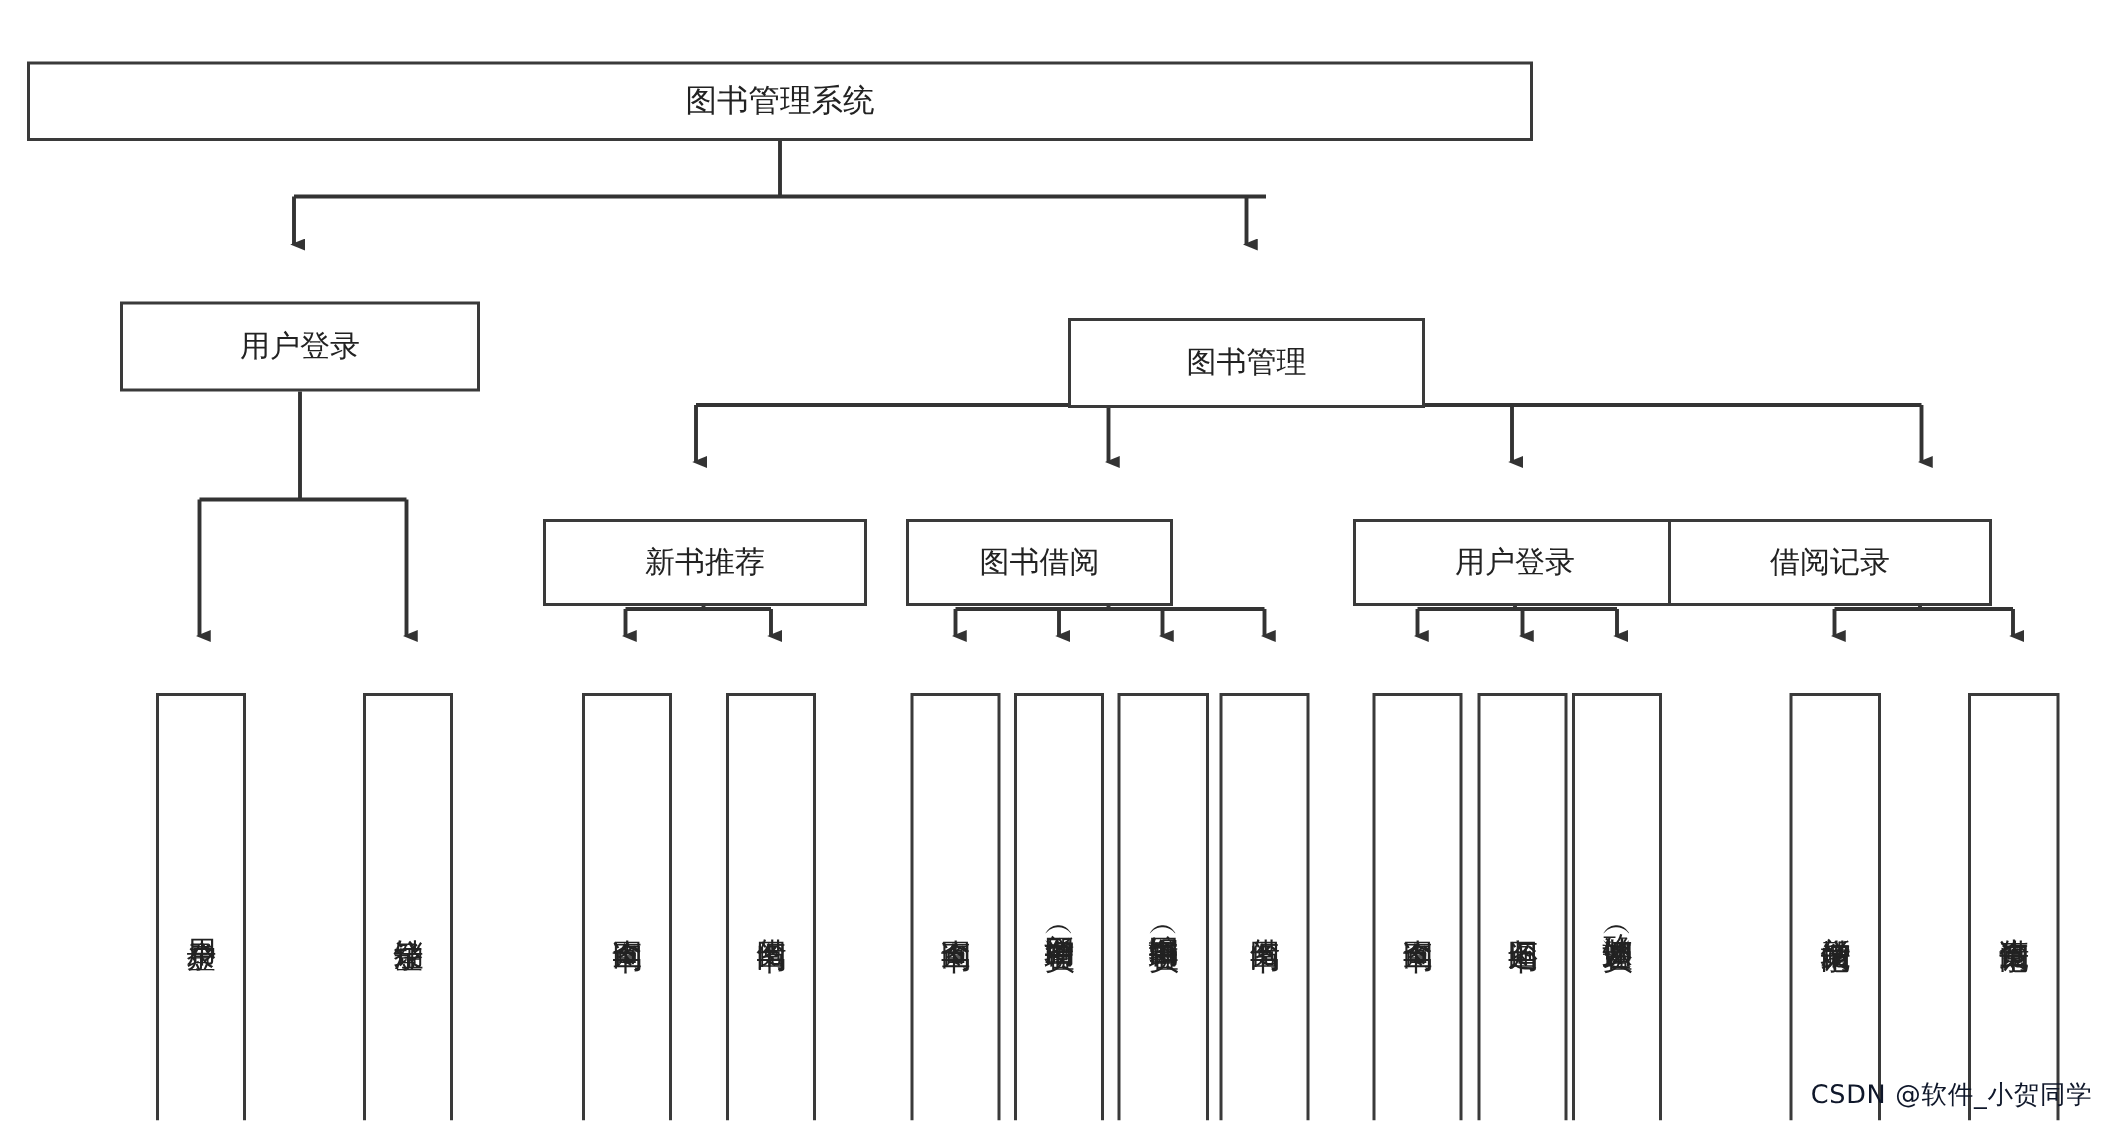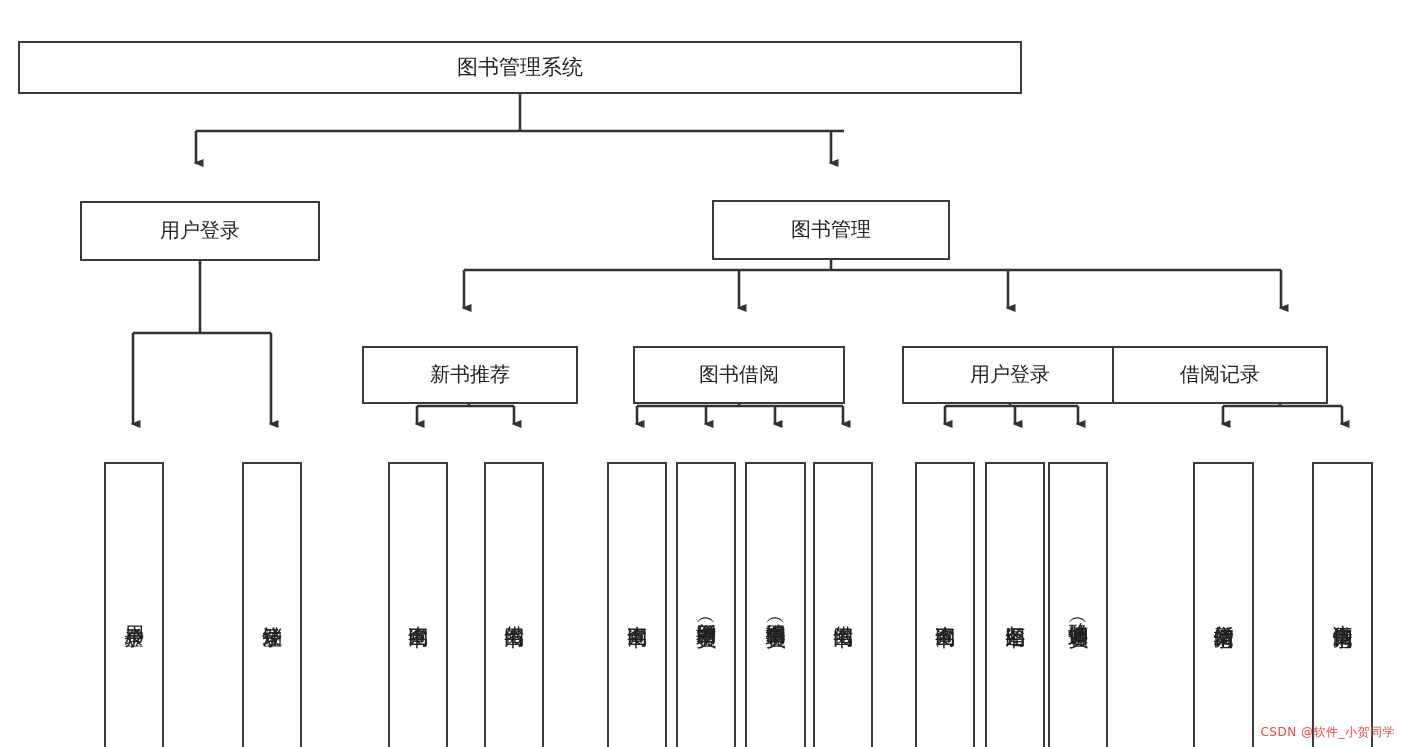--- a/index.html
+++ b/index.html
@@ -60,22 +60,22 @@
   .node.leaf .vtext {
     writing-mode: vertical-rl;
     text-orientation: upright;
     white-space: nowrap;
     display: block;
   }
   .watermark {
     position: absolute;
     right: 10px;
     bottom: 6px;
-    font-size: 12px;
-    color: #ef4444;
+    font-size: 17px;
+    color: #0f172a;
     white-space: nowrap;
     letter-spacing: 0.5px;
   }
 </style>
 </head>
 <body>
 
 <div id="canvas">
 
   <svg class="wires" viewBox="0 0 1405 747">
@@ -128,28 +128,28 @@
     </g>
   </svg>
 
   <div class="node level-1" style="left:18px; top:13px; width:1004px; height:53px;">
     <span>图书管理系统</span>
   </div>
 
   <div class="node level-2" style="left:80px; top:173px; width:240px; height:60px;">
     <span>用户登录</span>
   </div>
-  <div class="node level-2" style="left:712px; top:172px; width:238px; height:60px;">
+  <div class="node level-2" style="left:712px; top:184px; width:238px; height:60px;">
     <span>图书管理</span>
   </div>
 
   <div class="node level-3" style="left:362px; top:318px; width:216px; height:58px;">
     <span>新书推荐</span>
   </div>
-  <div class="node level-3" style="left:633px; top:318px; width:212px; height:58px;text-align:right;">
+  <div class="node level-3" style="left:604px; top:318px; width:178px; height:58px;text-align:right;">
     <span>图书借阅</span>
   </div>
   <div class="node level-3" style="left:902px; top:318px; width:216px; height:58px;">
     <span>用户登录</span>
   </div>
   <div class="node level-3" style="left:1112px; top:318px; width:216px; height:58px;">
     <span>借阅记录</span>
   </div>
 
   <div class="node leaf" style="left:104px; top:434px; width:60px; height:299px;">

